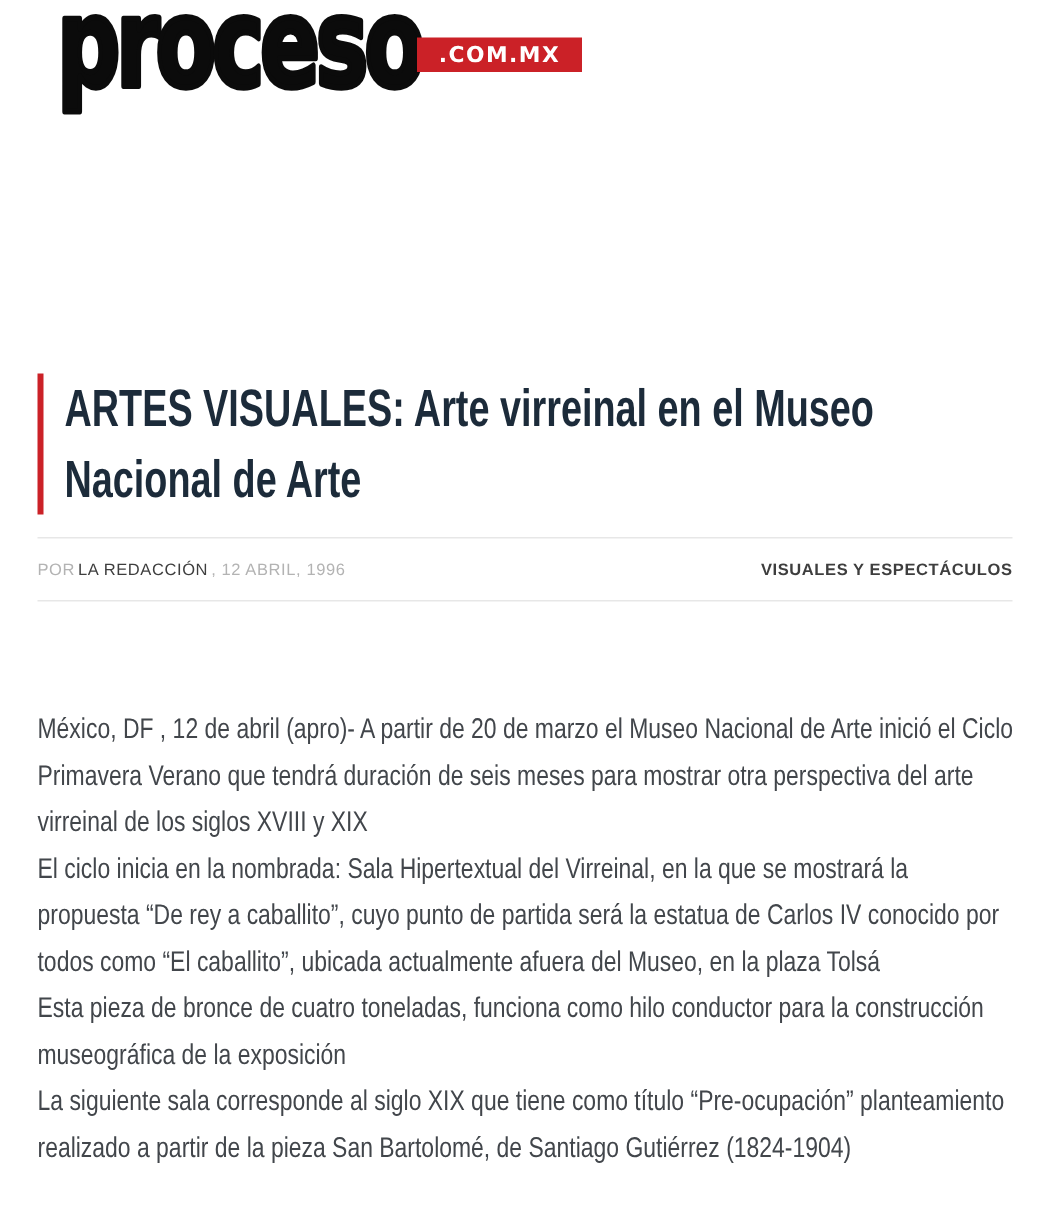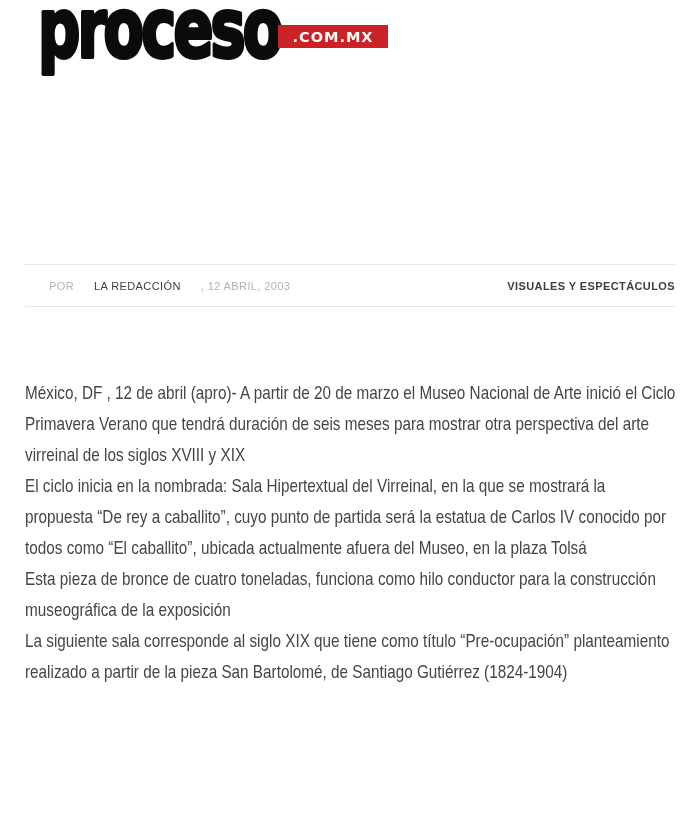--- a/index.html
+++ b/index.html
@@ -59,21 +59,21 @@
     margin-top: 15px;
     border-top: 1px solid #e7e7e7;
     border-bottom: 1px solid #e7e7e7;
     height: 41px;
     display: flex;
     align-items: center;
     justify-content: space-between;
     font-size: 11px;
     letter-spacing: 0.4px;
   }
-  .byline { display: flex; gap: 20px; align-items: flex-end; margin-left: 24px; }
+  .byline { display: flex; gap: 2px; align-items: flex-end; }
   .byline-prefix { color: #b3b3b3; }
   .byline-author { color: #3e3e3e; font-weight: normal; text-decoration: none; cursor: pointer; }
   .byline-date { color: #b3b3b3; }
   .category { color: #3e3e3e; font-weight: bold; text-decoration: none; cursor: pointer; }
 
   
   .article-body {
     margin-top: 70px;
     width: 808px;
     transform: scaleX(0.805);
@@ -99,26 +99,29 @@
         <rect x="240" y="17" width="110" height="23" fill="#cb2127"></rect>
         <text class="logo-domain" x="295" y="33.5" text-anchor="middle">.COM.MX</text>
       </svg>
     </a>
   </header>
 
   <div class="spacer"></div>
 
   <main class="article">
 
+    <h1 class="headline">
+      <span class="headline-inner">ARTES VISUALES: Arte virreinal en el Museo Nacional de Arte</span>
+    </h1>
 
     <div class="byline-row">
       <div class="byline">
         <span class="byline-prefix">POR</span>
         <a class="byline-author">LA REDACCIÓN</a>
-        <span class="byline-date">, 12 ABRIL, 2003</span>
+        <span class="byline-date">, 12 ABRIL, 1996</span>
       </div>
       <a class="category">VISUALES Y ESPECTÁCULOS</a>
     </div>
 
     <div class="article-body">
         <p>México, DF , 12 de abril (apro)- A partir de 20 de marzo el Museo Nacional de Arte inició el Ciclo Primavera Verano que tendrá duración de seis meses para mostrar otra perspectiva del arte virreinal de los siglos XVIII y XIX</p>
         <p>El ciclo inicia en la nombrada: Sala Hipertextual del Virreinal, en la que se mostrará la propuesta “De rey a caballito”, cuyo punto de partida será la estatua de Carlos IV conocido por todos como “El caballito”, ubicada actualmente afuera del Museo, en la plaza Tolsá</p>
         <p>Esta pieza de bronce de cuatro toneladas, funciona como hilo conductor para la construcción museográfica de la exposición</p>
         <p>La siguiente sala corresponde al siglo XIX que tiene como título “Pre-ocupación” planteamiento realizado a partir de la pieza San Bartolomé, de Santiago Gutiérrez (1824-1904)</p>
       </div>

